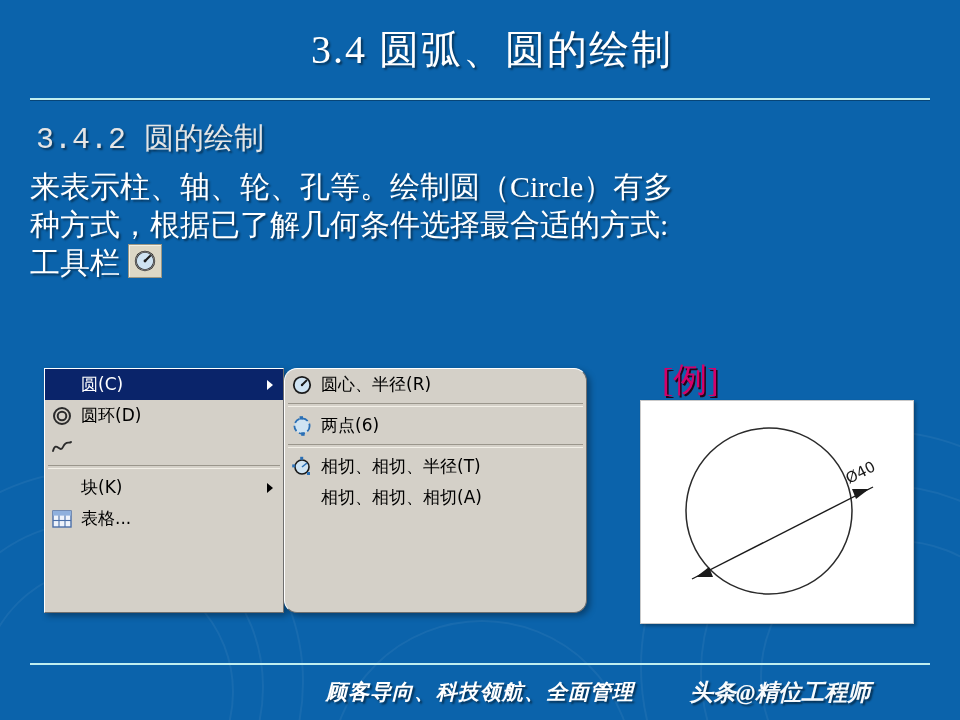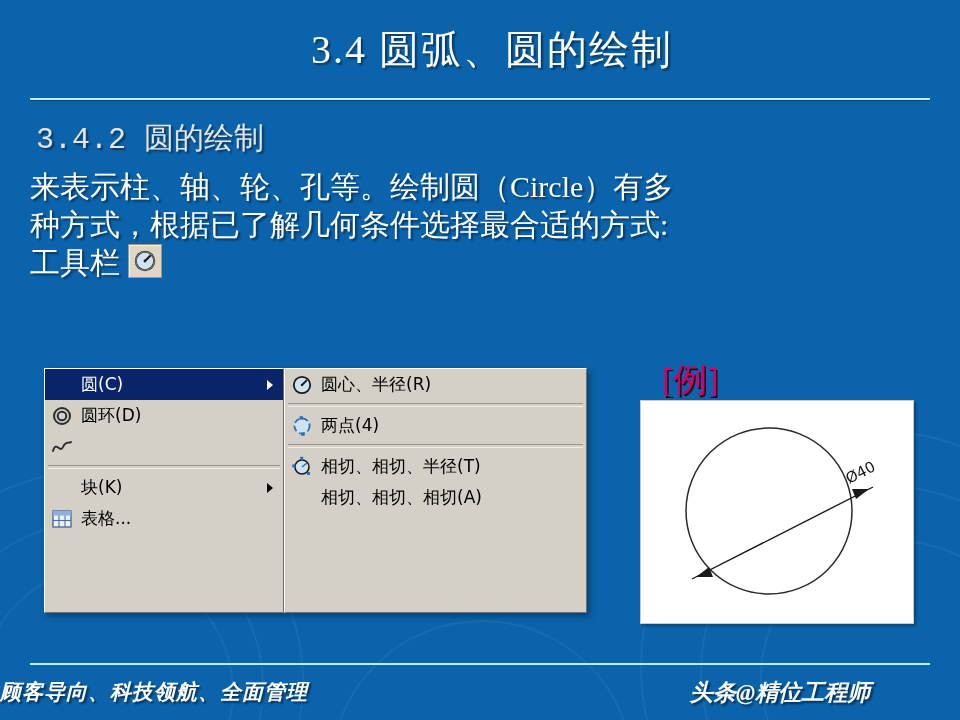--- a/index.html
+++ b/index.html
@@ -78,21 +78,21 @@
     filter:drop-shadow(3px 3px 3px rgba(0,0,0,.35));margin-left:9px;}
   .menu{
     background:#d4d0c8;
     border-top:1px solid #ffffff;border-left:1px solid #ffffff;
     border-right:1px solid #6f6f6f;border-bottom:1px solid #6f6f6f;
     font-size:17px;color:#000;
     font-family:"DejaVu Sans","Liberation Sans",sans-serif;
     box-sizing:border-box;
   }
   .menu.left{width:240px;height:245px;overflow:hidden;}
-  .menu.sub{width:303px;height:245px;margin-left:0;}
+  .menu.sub{width:303px;height:245px;margin-left:0;border-radius:13px;}
   .mi{
     height:31px;display:flex;align-items:center;
     padding:0 4px;position:relative;box-sizing:border-box;
   }
   .mi .ico{width:26px;height:22px;flex:0 0 auto;display:flex;
     align-items:center;justify-content:center;}
   .mi .lbl{flex:1 1 auto;white-space:nowrap;padding-left:6px;font-size:17px;}
   .mi .arrow{
     width:0;height:0;border-left:6px solid #000;
     border-top:5px solid transparent;border-bottom:5px solid transparent;
@@ -116,21 +116,21 @@
     background:#ffffff;border:1px solid #c9c9c9;
     box-shadow:2px 2px 3px rgba(0,0,0,.3);
   }
 
   
   .footer-divider{
     position:absolute;left:30px;right:30px;bottom:55px;
     height:2px;background:#bfeef0;
   }
   .footer-text{
-    position:absolute;left:0;right:0;bottom:14px;text-align:left;
+    position:absolute;left:0;right:0;bottom:14px;text-align:center;
     color:#ffffff;font-size:21px;font-style:italic;font-weight:bold;
     font-family:"Liberation Serif","DejaVu Serif",serif;
     text-shadow:2px 2px 2px rgba(0,0,0,.5);
     white-space:nowrap;letter-spacing:1px;
   }
   .watermark{
     position:absolute;left:690px;bottom:12px;
     color:#ffffff;font-size:23px;font-style:italic;font-weight:bold;
     font-family:"Liberation Serif","DejaVu Serif",serif;
     text-shadow:2px 2px 2px rgba(0,0,0,.55);
@@ -240,21 +240,21 @@
     <div class="sep"></div>
 
     <div class="mi">
       <span class="ico">
         <svg width="22" height="22" viewBox="0 0 22 22" aria-hidden="true">
           <circle cx="11" cy="11" r="7.6" fill="#cfe3f2" stroke="#2a6fb5" stroke-width="1.8" stroke-dasharray="6 3"></circle>
           <rect x="8.6" y="1.2" width="3.4" height="3.4" fill="#2a6fb5"></rect>
           <rect x="10.2" y="17.4" width="3.4" height="3.4" fill="#2a6fb5"></rect>
         </svg>
       </span>
-      <span class="lbl">两点(4)</span>
+      <span class="lbl">两点(6)</span>
     </div>
 
 
     <div class="sep"></div>
 
     <div class="mi">
       <span class="ico">
         <svg width="22" height="22" viewBox="0 0 22 22" aria-hidden="true">
           <circle cx="11" cy="11" r="7" fill="#cfe3f2" stroke="#1b1b1b" stroke-width="1.6"></circle>
           <line x1="11" y1="11" x2="16" y2="7" stroke="#2a6fb5" stroke-width="1.6"></line>

